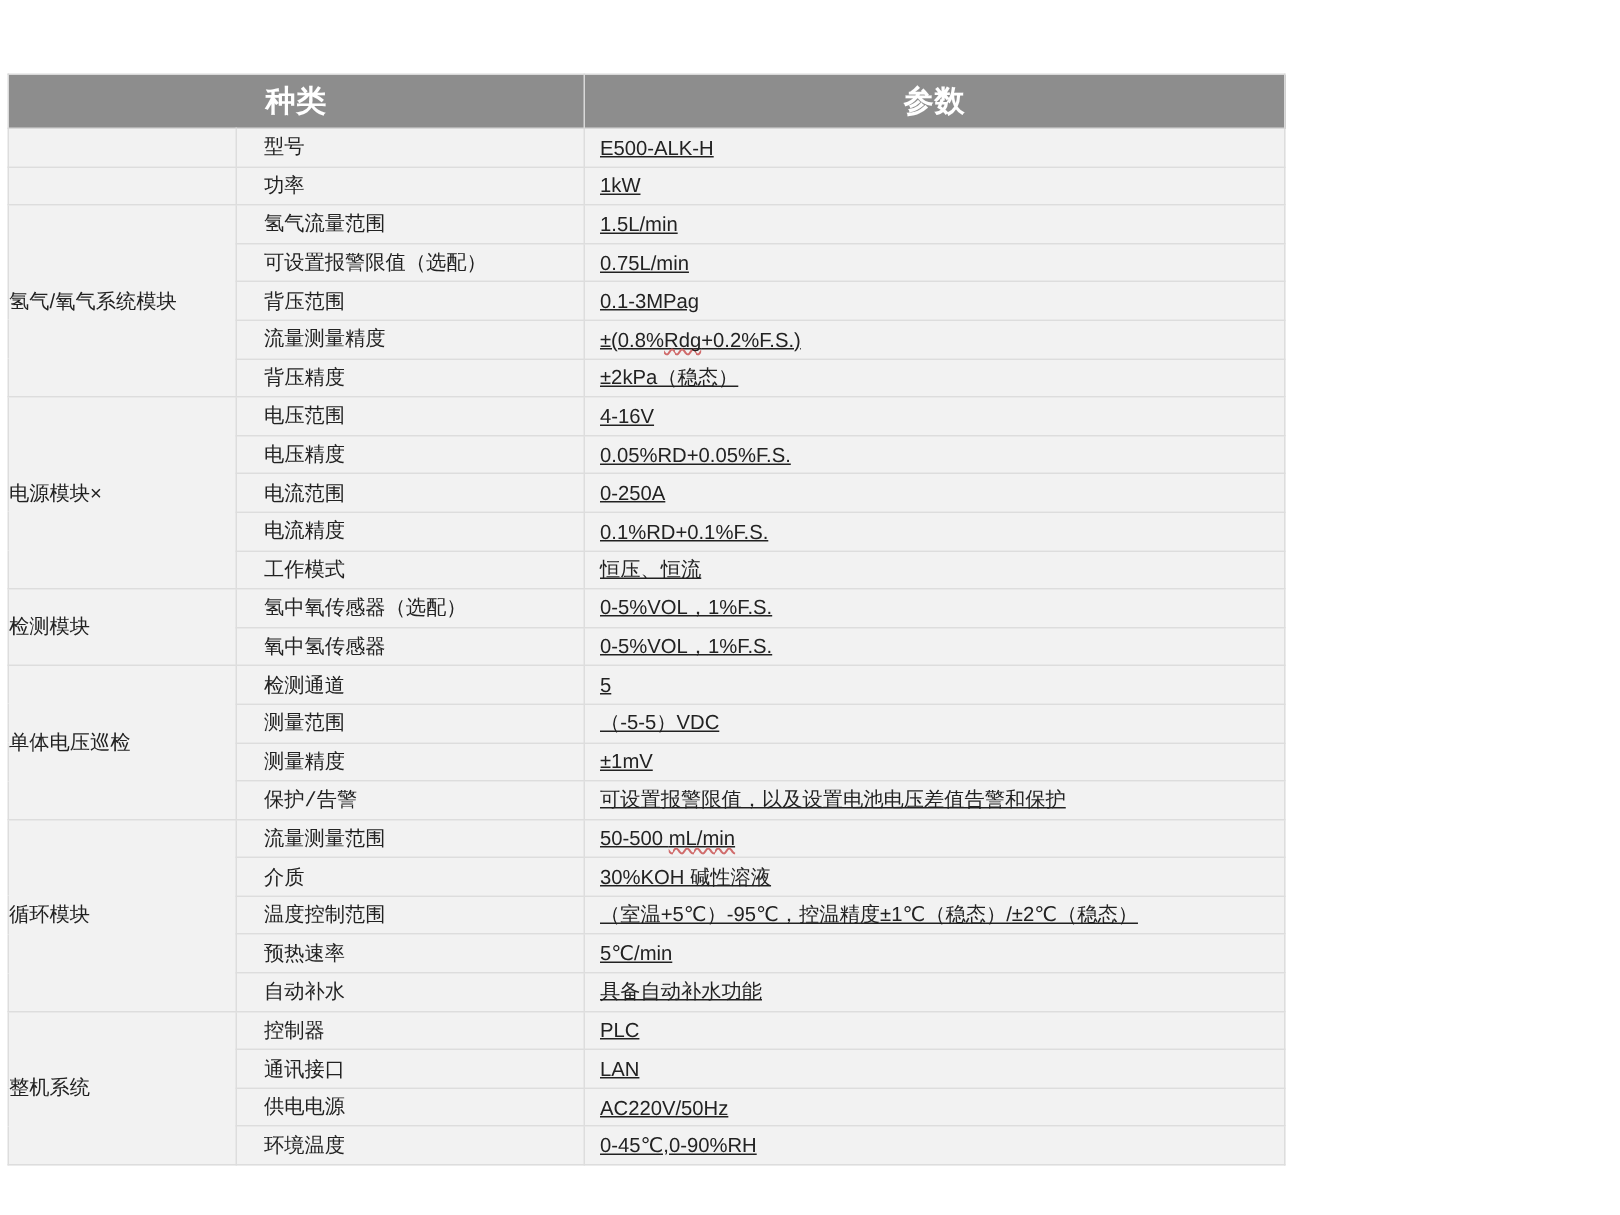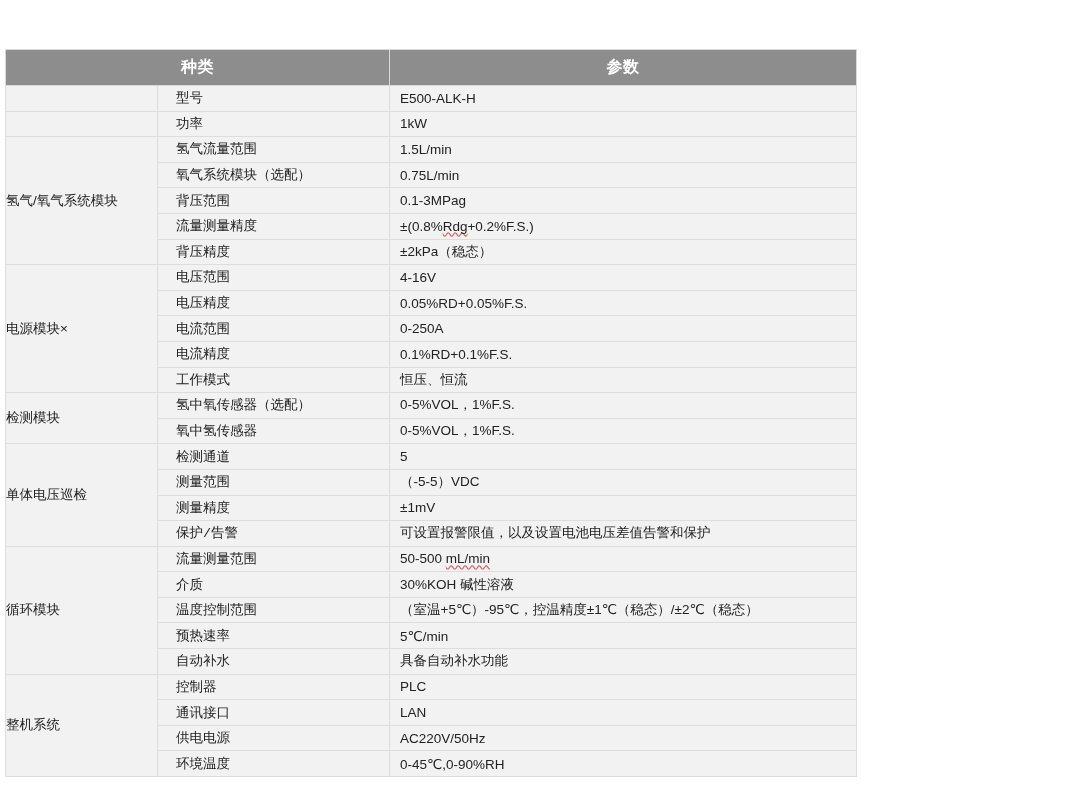--- a/index.html
+++ b/index.html
@@ -27,21 +27,21 @@
     color: #222222;
   }
   table.spec col.c1 { width: 152px; }
   table.spec col.c2 { width: 232px; }
   table.spec col.c3 { width: 467px; }
 
   table.spec th {
     background: #8d8d8d;
     color: #ffffff;
     font-weight: bold;
-    font-size: 16px;
+    font-size: 20px;
     height: 33px;
     text-align: center;
     border: 1px solid #d9d9d9;
     letter-spacing: 0.5px;
   }
   table.spec td {
     height: 24.6px;
     border: 1px solid #dddddd;
     padding: 0 0 0 0;
     background: #f2f2f2;
@@ -53,20 +53,21 @@
     color: #222222;
   }
   table.spec td.label {
     padding-left: 18px;
     background: #f2f2f2;
     font-family: Liberation Mono, monospace;
   }
   table.spec td.value {
     padding-left: 10px;
     background: #f2f2f2;
+    text-decoration: underline;
   }
   .wavy {
     text-decoration: underline;
     text-decoration-style: wavy;
     text-decoration-color: #d06b6b;
     text-decoration-skip-ink: none;
     text-align: center;
   }
 </style>
 </head>
@@ -95,21 +96,21 @@
           <td class="group"></td>
           <td class="label">功率</td>
           <td class="value">1kW</td>
         </tr>
         <tr>
           <td class="group" rowspan="5">氢气/氧气系统模块</td>
           <td class="label">氢气流量范围</td>
           <td class="value">1.5L/min</td>
         </tr>
         <tr>
-          <td class="label">氧气系统模块（选配）</td>
+          <td class="label">可设置报警限值（选配）</td>
           <td class="value">0.75L/min</td>
         </tr>
         <tr>
           <td class="label">背压范围</td>
           <td class="value">0.1-3MPag</td>
         </tr>
         <tr>
           <td class="label">流量测量精度</td>
           <td class="value">±(0.8%<span class="wavy">Rdg</span>+0.2%F.S.)</td>
         </tr>

